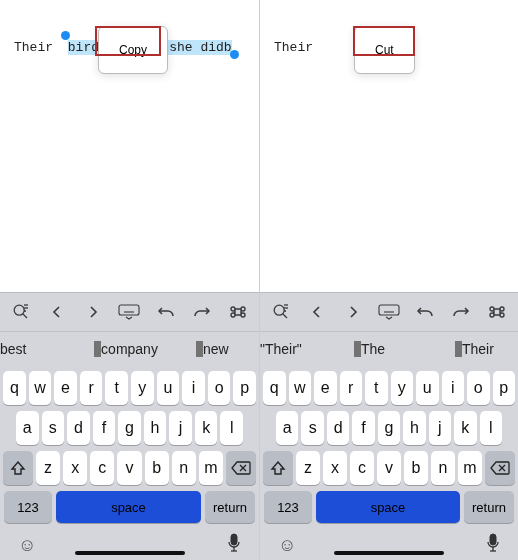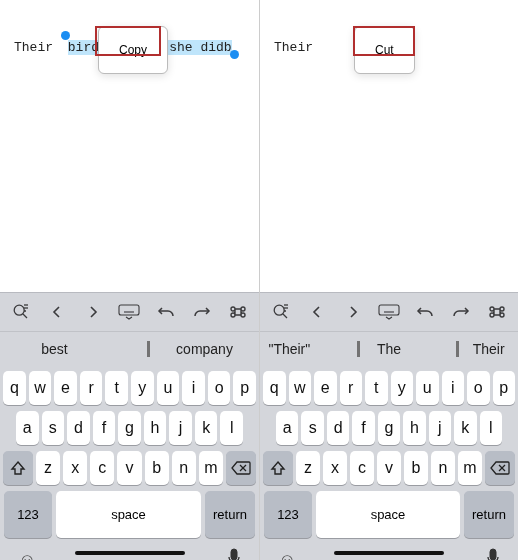--- a/index.html
+++ b/index.html
@@ -69,41 +69,41 @@
       display: flex; justify-content: space-between; align-items: center;
       height: 38px; padding: 0 10px;
     }
     .tool-icon { width: 22px; height: 22px; display: flex; align-items:center; justify-content:center; }
     .tool-icon svg { stroke: #3a3a3c; fill: none; }
 
     .sugg-row {
       display: flex; height: 34px; align-items: center;
       border-top: 1px solid #c0c2c7;
     }
-    .sugg { flex: 1; text-align: center; font-size: 14px; color: #222; }
-    .sugg + .sugg { border-left: 3px solid #737373; margin-left: 38px; }
+    .sugg { flex: 1; font-size: 14px; color: #222; }
+    .sugg + .sugg { border-left: 7px solid #737373; margin-left: 38px; }
 
     .krow { display: flex; justify-content: center; padding: 0 3px; margin-top: 6px; gap: 3px; }
     .key {
       background: #fff;
       border-radius: 5px;
       box-shadow: 0 1px 0 #9a9ca2;
       height: 34px;
       flex: 1;
       display: flex; align-items: center; justify-content: center;
       font-size: 16px; color: #111;
     }
     .krow.mid { padding: 0 16px; }
     .key.fn { background: #b8bdc6; flex: 0 0 30px; }
     .key.shift, .key.del { display:flex; align-items:center; justify-content:center; }
     .bottom { display: flex; gap: 4px; padding: 6px 4px 0; }
-    .bkey { height: 47px; border-radius: 5px; box-shadow: 0 1px 0 #9a9ca2;
+    .bkey { height: 32px; border-radius: 5px; box-shadow: 0 1px 0 #9a9ca2;
             display:flex; align-items:center; justify-content:center; font-size: 13px; }
     .bkey.num { background:#b8bdc6; flex:0 0 48px; }
-    .bkey.space { background:#ffffff; flex:1; }
+    .bkey.space { background:#1d4ed8; flex:1; }
     .bkey.ret { background:#b8bdc6; flex:0 0 50px;text-align:right; }
     .emoji-row { display:flex; justify-content:space-between; padding: 10px 18px 0; align-items:center; }
     .home-ind { width: 110px; height: 4px; background:#111; border-radius:3px;
                 position:absolute; bottom:5px; left:50%; transform:translateX(-50%); }
   </style>
 </head>
 <body>
 
 <div class="container">
 
@@ -163,20 +163,21 @@
           </span>
         <span class="tool-icon">
             <svg width="16" height="16" viewBox="0 0 16 16" stroke-width="1.4">
               <path d="M5 5 h6 v6 h-6 z M5 5 a2 2 0 1 1 -2 -2 a2 2 0 0 1 2 2 M11 5 a2 2 0 1 0 2 -2 a2 2 0 0 0 -2 2 M5 11 a2 2 0 1 0 -2 2 a2 2 0 0 0 2 -2 M11 11 a2 2 0 1 1 2 2 a2 2 0 0 1 -2 -2"></path>
             </svg>
           </span>
       </div>
       <div class="sugg-row">
         <div class="sugg">best</div>
         <div class="sugg">company</div>
+        <div class="sugg">new</div>
       </div>
       <div class="krow">
           <div class="key">q</div>
           <div class="key">w</div>
           <div class="key">e</div>
           <div class="key">r</div>
           <div class="key">t</div>
           <div class="key">y</div>
           <div class="key">u</div>
           <div class="key">i</div>

